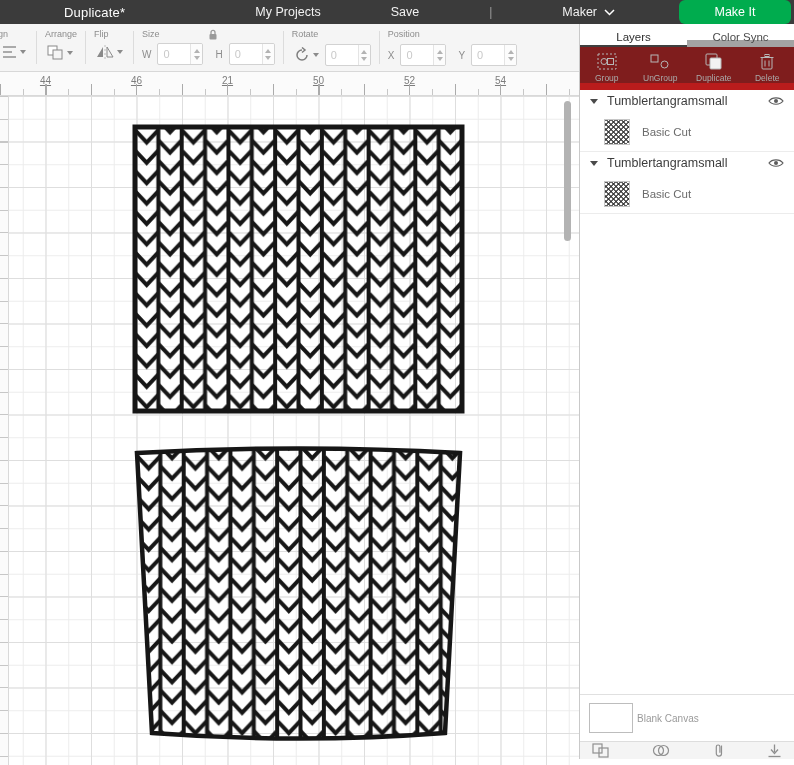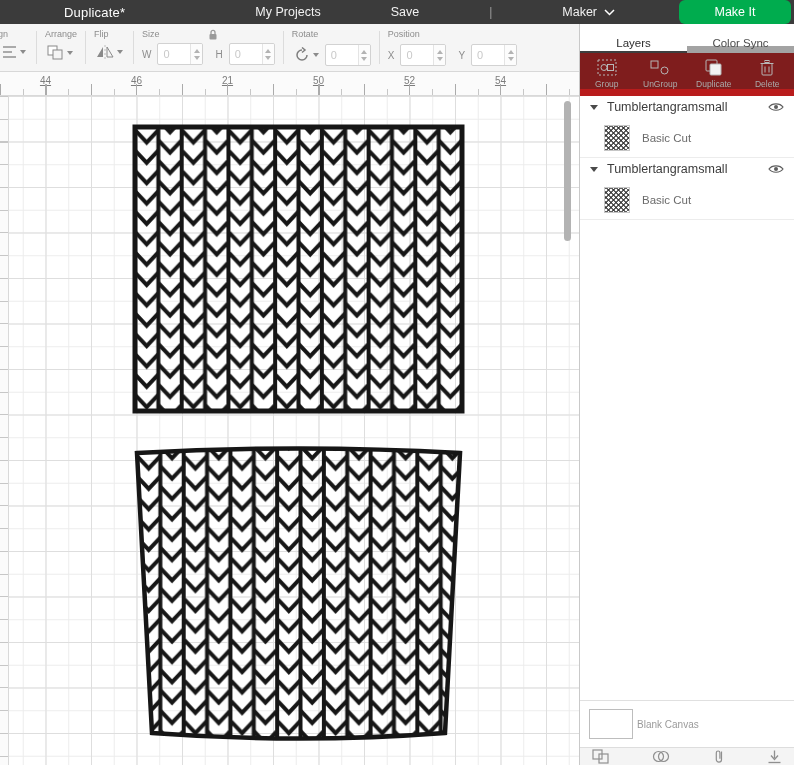--- a/index.html
+++ b/index.html
@@ -63,21 +63,21 @@
       linear-gradient(to bottom, #dedede 1px, transparent 1px),
       linear-gradient(to right, #ececec 1px, transparent 1px),
       linear-gradient(to bottom, #ececec 1px, transparent 1px);
     background-size: 45.5px 45.5px, 45.5px 45.5px, 22.75px 22.75px, 22.75px 22.75px; }
   .shapes { position:absolute; left:0; top:0; }
   .v-scrollbar { position:absolute; left:564px; top:3px; width:8px; height:660px; }
   .v-thumb { position:absolute; left:0; top:2px; width:7px; height:140px;
     border-radius:4px; background:#b3b3b3; cursor:pointer; }
 
   
-  .panel { position:absolute; left:579px; top:24px; width:215px; height:741px;
+  .panel { position:absolute; left:579px; top:18px; width:215px; height:741px;
     background:#fff; border-left:1px solid #c9c9c9; z-index:25;padding-left:29px; }
   .panel-tabs { position:absolute; left:0; top:12px; width:100%; height:17px;
     display:flex; }
   .panel-tab { flex:1; text-align:center; font-size:11.5px; color:#4c4c4c;
     cursor:pointer; border-bottom:7px solid #a3a3a3; padding-top:1px; }
   .panel-tab.active { border-bottom:2px solid #3f3f3f; color:#2e2e2e; }
   .panel-actions { position:absolute; left:0; top:29px; width:100%; height:43px;
     background:#7f1d1d; border-bottom:7px solid #b91c1c; display:flex;align-items:flex-end; }
   .pa-btn { flex:1; display:flex; flex-direction:column; align-items:center;
     justify-content:center; gap:3px; cursor:default; }

